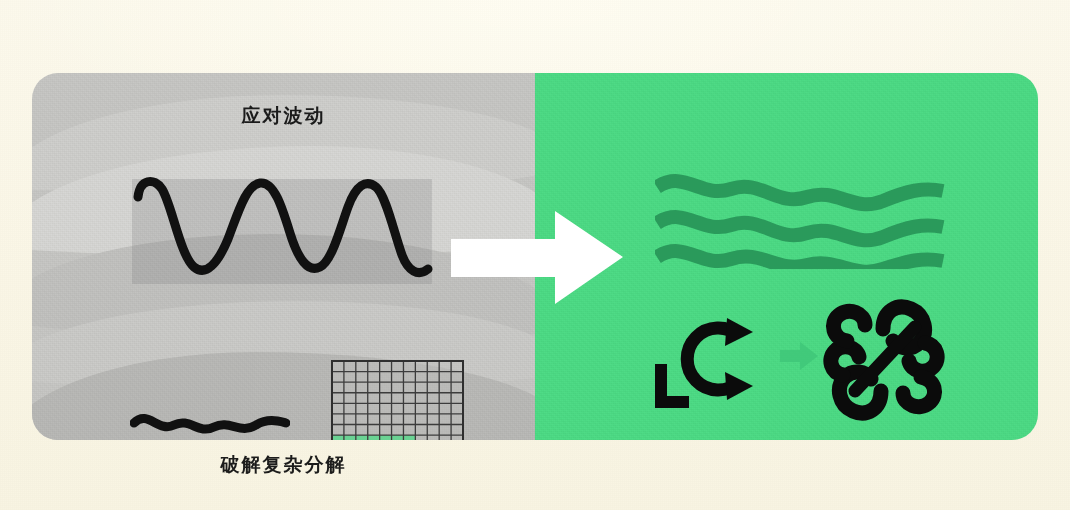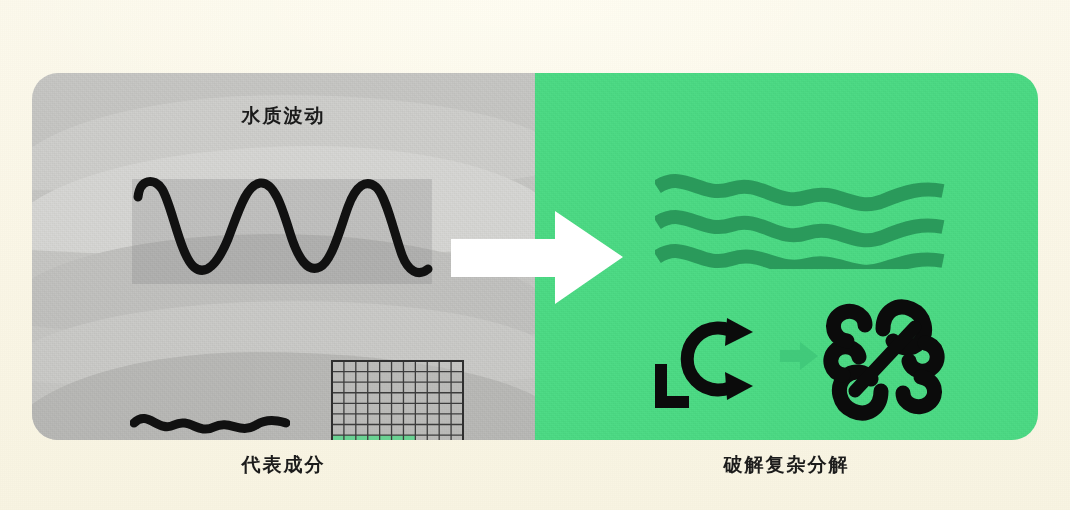--- a/index.html
+++ b/index.html
@@ -139,21 +139,21 @@
 
     <div class="panel panel-left">
       <div class="band band-a"></div>
       <div class="band band-b"></div>
       <div class="band band-c"></div>
       <div class="band band-d"></div>
       <div class="band band-e"></div>
       <div class="wave-plate"></div>
       <div class="grain"></div>
 
-      <div class="panel-title">水质波动</div>
+      <div class="panel-title">应对波动</div>
 
       <div class="sine-wrap">
         <svg viewBox="0 0 310 130" width="310" height="130">
           <path d="M6,34 C8,16 22,14 30,26 C40,42 48,92 62,104
                    C74,114 86,100 96,76 C106,50 114,22 128,20
                    C142,18 150,44 158,70 C166,96 176,110 188,104
                    C200,98 208,66 216,44 C224,22 234,16 244,24
                    C254,32 262,70 270,92 C276,108 286,114 296,106" fill="none" stroke="#111111" stroke-width="9" stroke-linecap="round" stroke-linejoin="round"></path>
         </svg>
       </div>
@@ -291,17 +291,16 @@
     </div>
   </div>
 
   <div class="big-arrow">
     <svg viewBox="0 0 172 93" width="172" height="93">
       <polygon points="0,28 104,28 104,0 172,46 104,93 104,66 0,66" fill="#ffffff"></polygon>
     </svg>
   </div>
 
   <div class="captions">
-    <div class="caption">代表成分</div>
     <div class="caption">破解复杂分解</div>
   </div>
 
 </div>
 
 </body></html>

